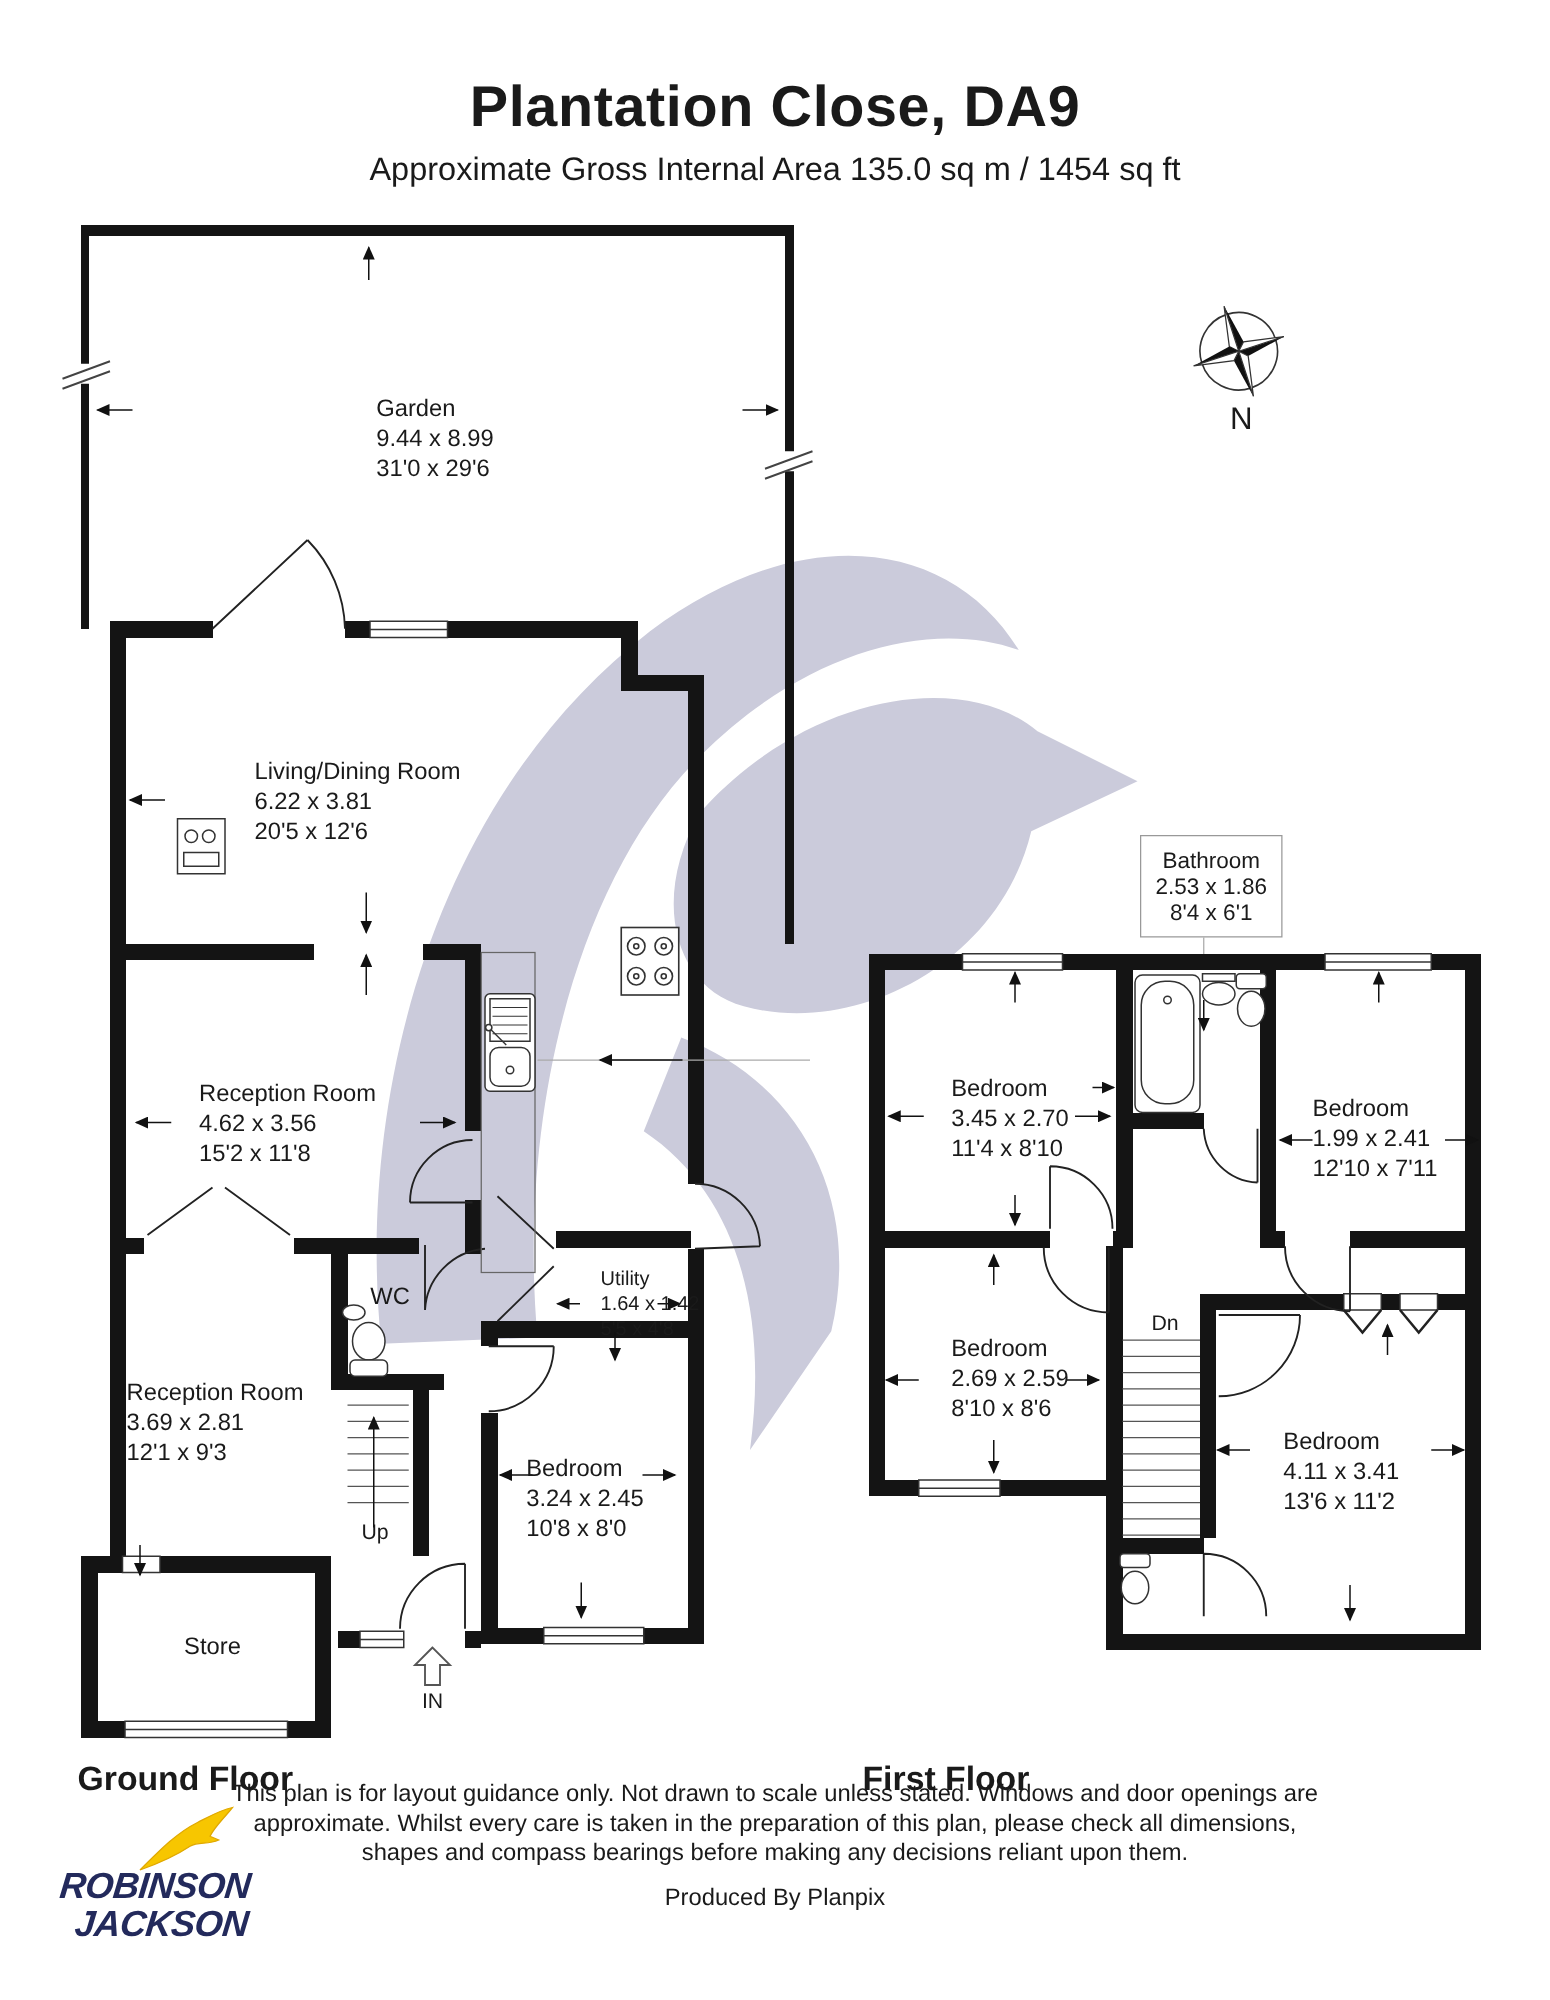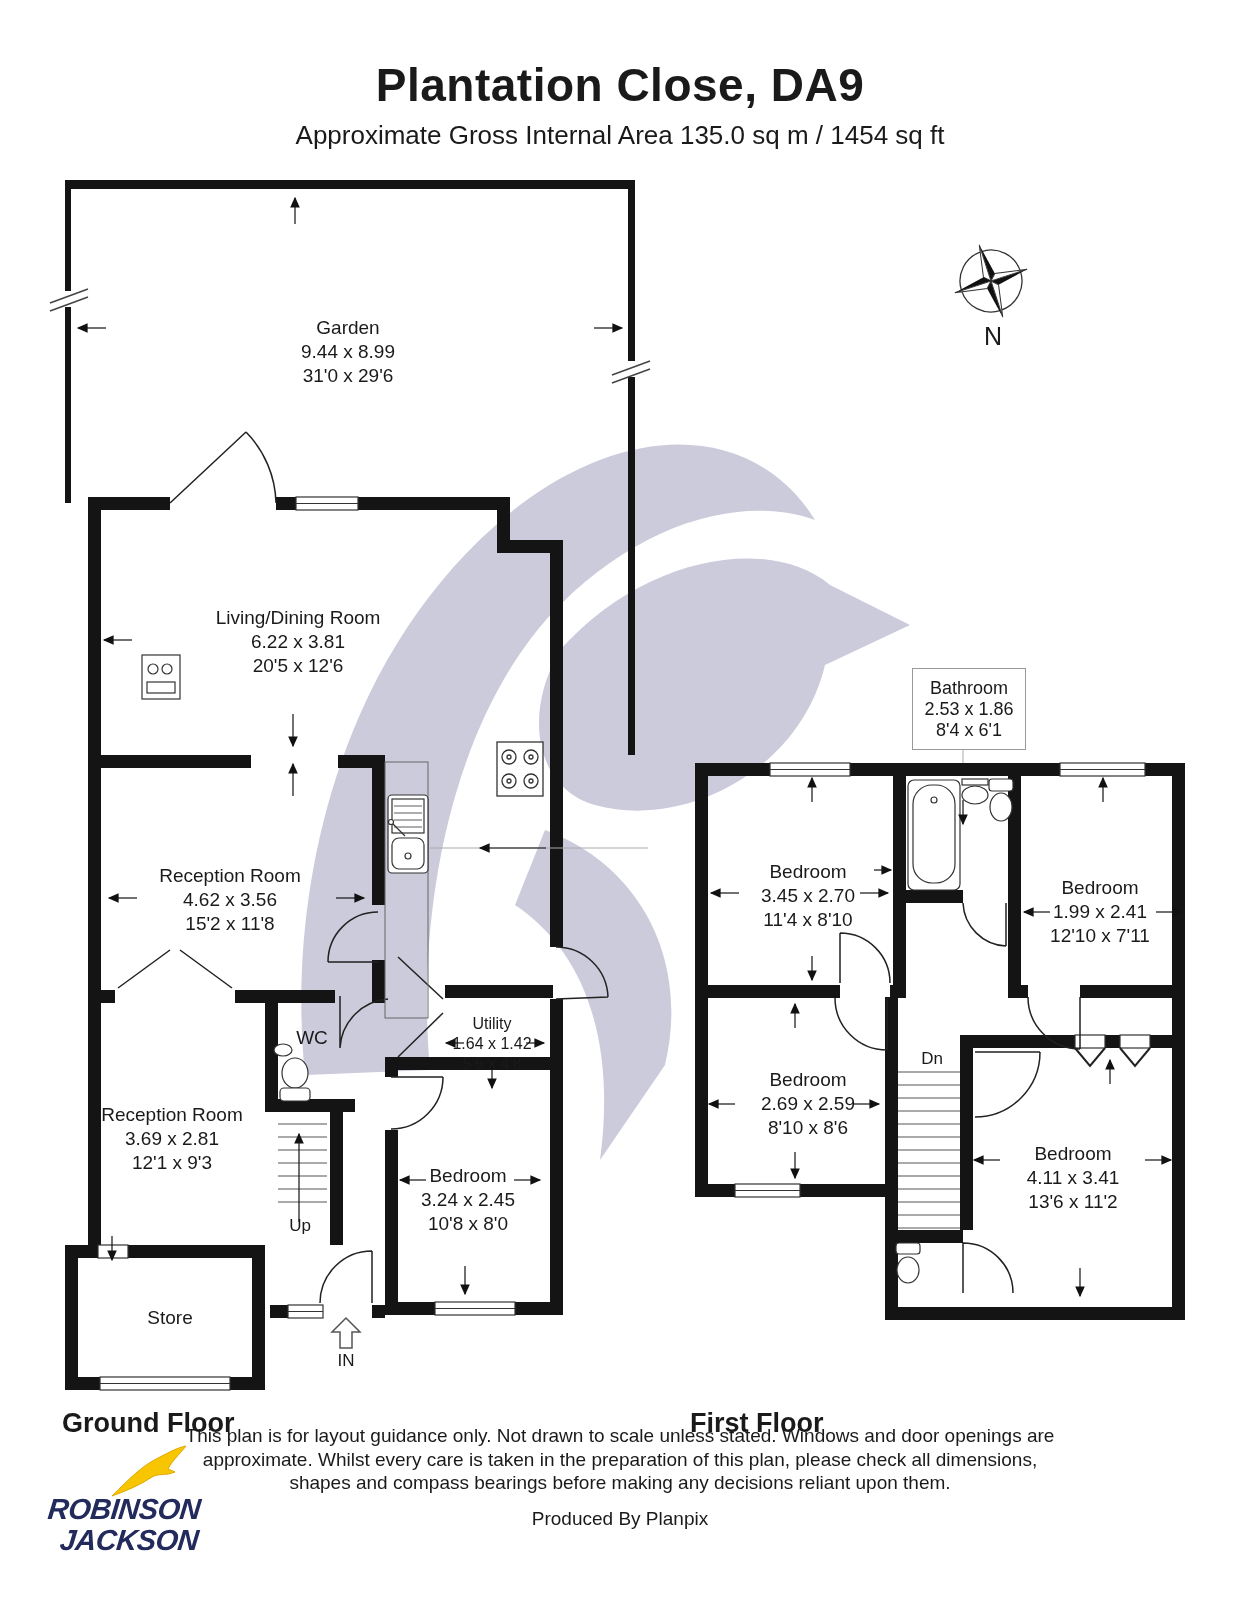--- a/index.html
+++ b/index.html
@@ -1,22 +1,22 @@
 <!DOCTYPE html>
 <html><head>
 <meta charset="utf-8">
 <style>
   html,body{margin:0;padding:0;background:#fff;}
   #page{position:relative;width:1240px;height:1600px;background:#fff;overflow:hidden;
         font-family:"Liberation Sans", sans-serif;color:#1a1a1a;}
   #plan-svg{position:absolute;left:0;top:0;width:1240px;height:1600px;}
   .abs{position:absolute;}
-  .ctr{transform:translate(-50%,-50%);text-align:center;white-space:nowrap;}
+  .ctr{transform:translate(-50%,-50%);text-align:left;white-space:nowrap;}
   .room-label{font-size:19px;line-height:24px;color:#1a1a1a;}
-  .room-label.small{font-size:16px;line-height:20px;}
+  .room-label.small{font-size:16px;line-height:20px;margin-left:28px;}
   .boxed-label{border:1px solid #999;background:#fff;display:flex;flex-direction:column;
                justify-content:center;align-items:center;font-size:18px;line-height:21px;}
   .page-title{left:0;top:58px;width:1240px;text-align:center;font-size:46px;font-weight:bold;letter-spacing:0.5px;}
   .page-subtitle{left:0;top:120px;width:1240px;text-align:center;font-size:26px;}
   .floor-label{font-size:27px;font-weight:bold;}
   .tiny-label{font-size:17px;}
   .disclaimer{left:50%;transform:translateX(-50%);top:1424px;width:880px;text-align:center;
               font-size:19px;line-height:23.5px;}
   .produced{margin-top:12px;}
   .north-label{font-size:25px;}
@@ -286,21 +286,21 @@
 </svg>
 
 <div class="abs page-title">Plantation Close, DA9</div>
 <div class="abs page-subtitle">Approximate Gross Internal Area 135.0 sq m / 1454 sq ft</div>
 
 <div class="abs ctr room-label" style="left:348px;top:352px">
   <span style="display:block">Garden</span>
   <span style="display:block">9.44 x 8.99</span>
   <span style="display:block">31'0 x 29'6</span>
 </div>
-<div class="abs ctr room-label" style="left:298px;top:642px">
+<div class="abs ctr room-label" style="left:286px;top:642px">
   <span style="display:block">Living/Dining Room</span>
   <span style="display:block">6.22 x 3.81</span>
   <span style="display:block">20'5 x 12'6</span>
 </div>
 <div class="abs ctr room-label" style="left:230px;top:900px">
   <span style="display:block">Reception Room</span>
   <span style="display:block">4.62 x 3.56</span>
   <span style="display:block">15'2 x 11'8</span>
 </div>
 <div class="abs ctr room-label" style="left:172px;top:1139px">

